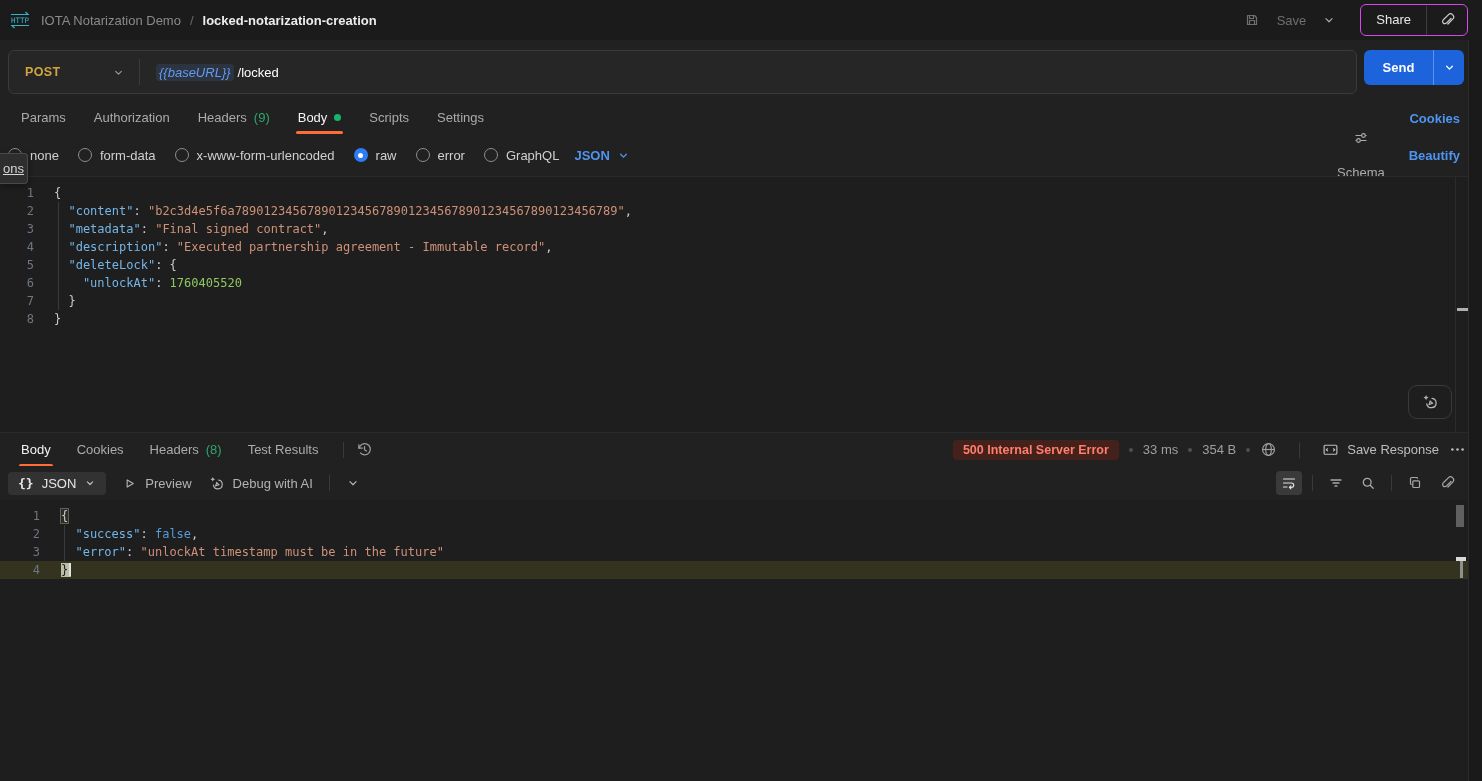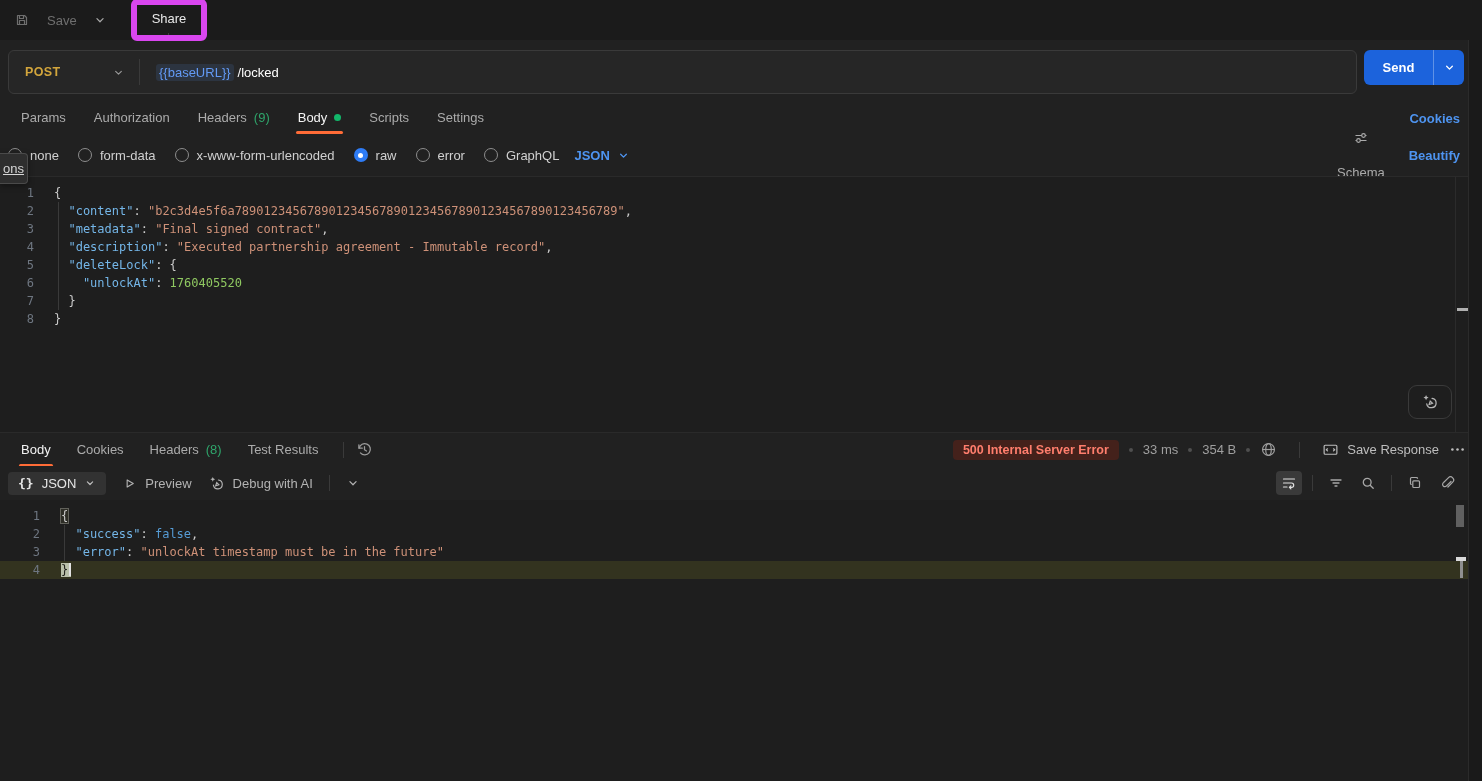--- a/index.html
+++ b/index.html
@@ -11,34 +11,34 @@
   .topbar{position:absolute;top:0;left:0;right:0;height:40px;background:#1b1b1b;
           display:flex;align-items:center;justify-content:space-between;padding:0 14px 0 8px;box-sizing:border-box;}
   .crumbs{display:flex;align-items:center;gap:9px;}
   .http-icon{color:#35b5c4;display:flex;}
   .crumb.dim{color:#8a8a8a;cursor:pointer;}
   .crumb-sep{color:#6a6a6a;}
   .crumb.active{color:#ededed;font-weight:700;cursor:pointer;}
   .top-actions{display:flex;align-items:center;gap:4px;}
   .save-btn{display:flex;align-items:center;gap:17px;color:#6f6f6f;padding:4px 6px;cursor:default;}
   .save-chevron{color:#a8a8a8;padding:4px 6px;margin-right:14px;cursor:pointer;display:flex;}
-  .share-group{display:flex;align-items:center;border:6px solid #d946ef;border-radius:6px;height:30px;overflow:hidden;flex-direction:column;}
+  .share-group{display:flex;align-items:center;border:1px solid #d946ef;border-radius:6px;height:30px;overflow:hidden;}
   .share-btn{padding:0 15px;color:#e8e8e8;line-height:28px;cursor:pointer;}
   .share-group .vdiv{height:29px;background:#3d3d3d;}
   .link-btn{padding:0 12px;color:#cfcfcf;display:flex;align-items:center;height:100%;cursor:pointer;}
 
   
   .url-bar{position:absolute;top:50px;left:8px;width:1349px;height:44px;background:#262626;
            border:1px solid #3a3a3a;border-radius:6px;display:flex;align-items:center;box-sizing:border-box;}
   .method{display:flex;align-items:center;justify-content:space-between;width:100px;padding:0 14px 0 16px;cursor:pointer;}
   .method-label{color:var(--method-post,#d2a53c);font-weight:700;font-size:12.5px;letter-spacing:.4px;}
   .method svg{color:#9a9a9a;}
   .url-bar .vdiv{height:26px;}
   .url-input{display:flex;align-items:center;gap:4px;padding-left:16px;cursor:text;flex:1;}
-  .url-var{color:var(--variable-blue,#639af5);background:rgba(88,147,241,.13);border-radius:3px;padding:1px 3px;cursor:pointer;}
+  .url-var{color:var(--variable-blue,#639af5);background:rgba(88,147,241,.13);border-radius:3px;padding:1px 3px;cursor:pointer;font-style:italic;}
   .url-path{color:#ffffff;}
   .send-group{position:absolute;top:50px;left:1364px;width:100px;height:35px;display:flex;border-radius:6px;overflow:hidden;}
   .send-main{flex:1;background:var(--primary-blue,#1c63dc);color:#fff;font-weight:700;font-size:13px;border:none;
              border-right:1px solid rgba(255,255,255,.3);cursor:pointer;font-family:inherit;}
   .send-caret{width:30px;background:var(--primary-blue,#1c63dc);color:#fff;border:none;display:flex;
               align-items:center;justify-content:center;cursor:pointer;}
 
   
   .tabs-row{position:absolute;top:100px;left:0;height:34px;display:flex;align-items:center;padding-left:8px;gap:2px;}
   .tab{position:relative;padding:0 13px;height:34px;display:flex;align-items:center;gap:7px;color:#ababab;cursor:pointer;}
@@ -127,20 +127,31 @@
   .tb-icon.active{background:#3a3a3a;color:#e0e0e0;}
 
   .right-strip{position:absolute;top:40px;right:0;width:13px;bottom:0;background:#1a1a1a;border-left:1px solid #2b2b2b;}
 </style>
 </head>
 <body>
 
 <div class="app">
 
   <header class="topbar">
+    <div class="crumbs">
+      <span class="http-icon">
+        <svg width="24" height="20" viewBox="0 0 24 20" fill="none" stroke="currentColor" stroke-width="1.2">
+          <path d="M3 4.5h17l-2.5-2.5M21 15.5H4l2.5 2.5"></path>
+          <text x="3" y="13" fill="currentColor" stroke="none" font-size="7.5" font-family="DejaVu Sans Mono,monospace">HTTP</text>
+        </svg>
+      </span>
+      <span class="crumb dim">IOTA Notarization Demo</span>
+      <span class="crumb-sep">/</span>
+      <span class="crumb active">locked-notarization-creation</span>
+    </div>
     <div class="top-actions">
       <div class="save-btn">
         <span style="display:flex">
           <svg width="16" height="16" viewBox="0 0 16 16" fill="none" stroke="currentColor" stroke-width="1.2" stroke-linejoin="round">
             <path d="M3.5 3.5h7l2 2v7h-9z"></path>
               <path d="M5.5 3.5v3h4v-3"></path>
               <path d="M5.5 12.5v-4h5v4"></path>
           </svg>
         </span>
         <span>Save</span>

